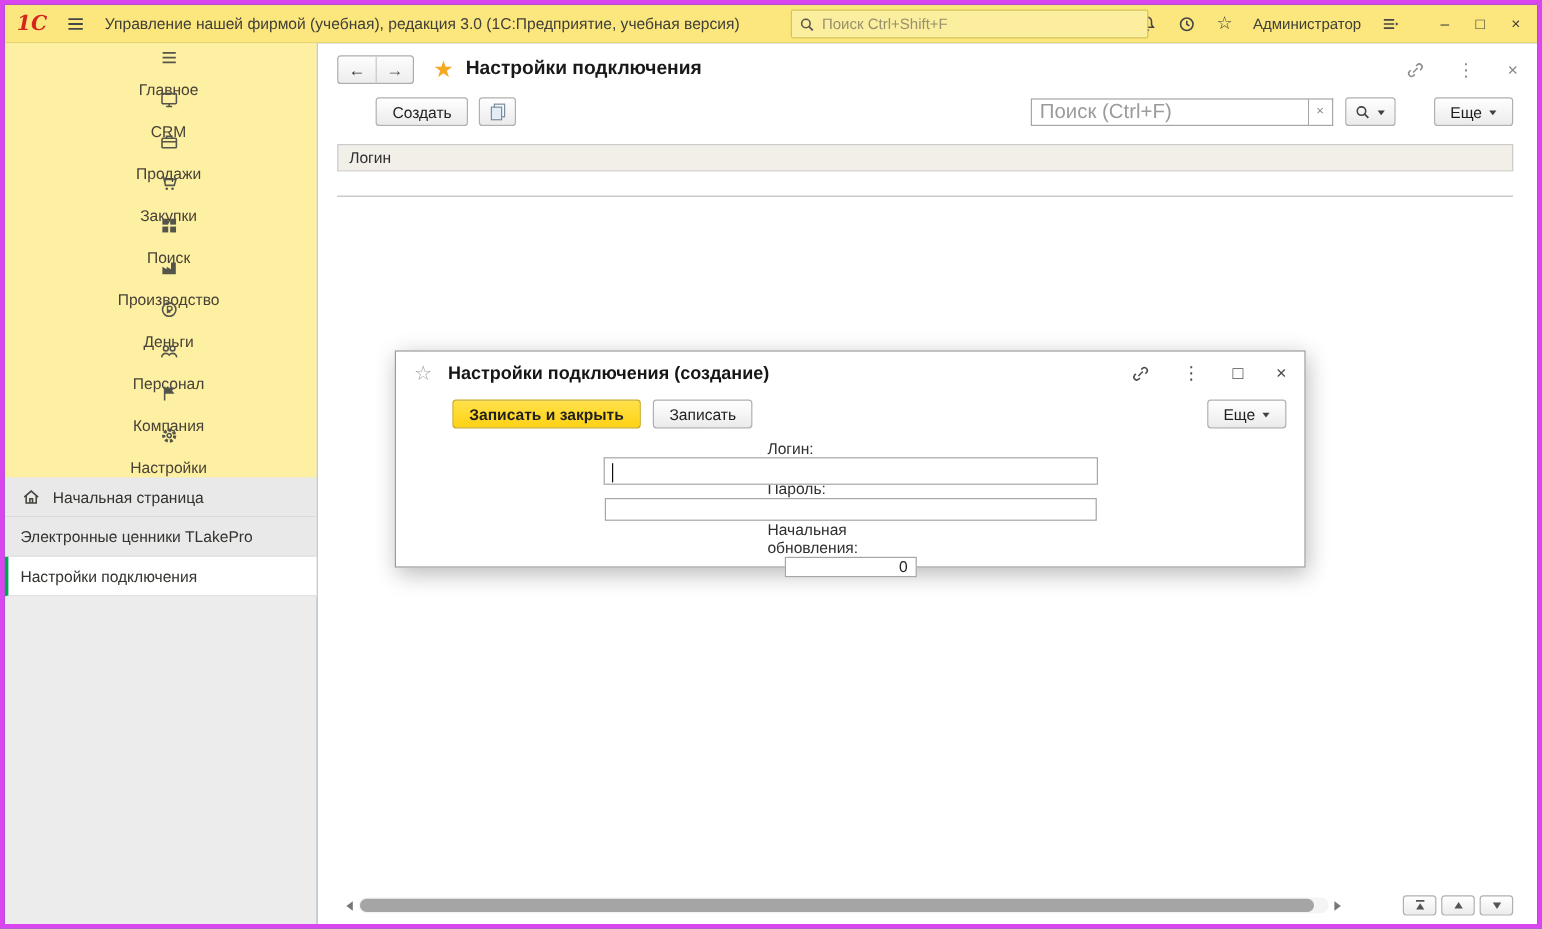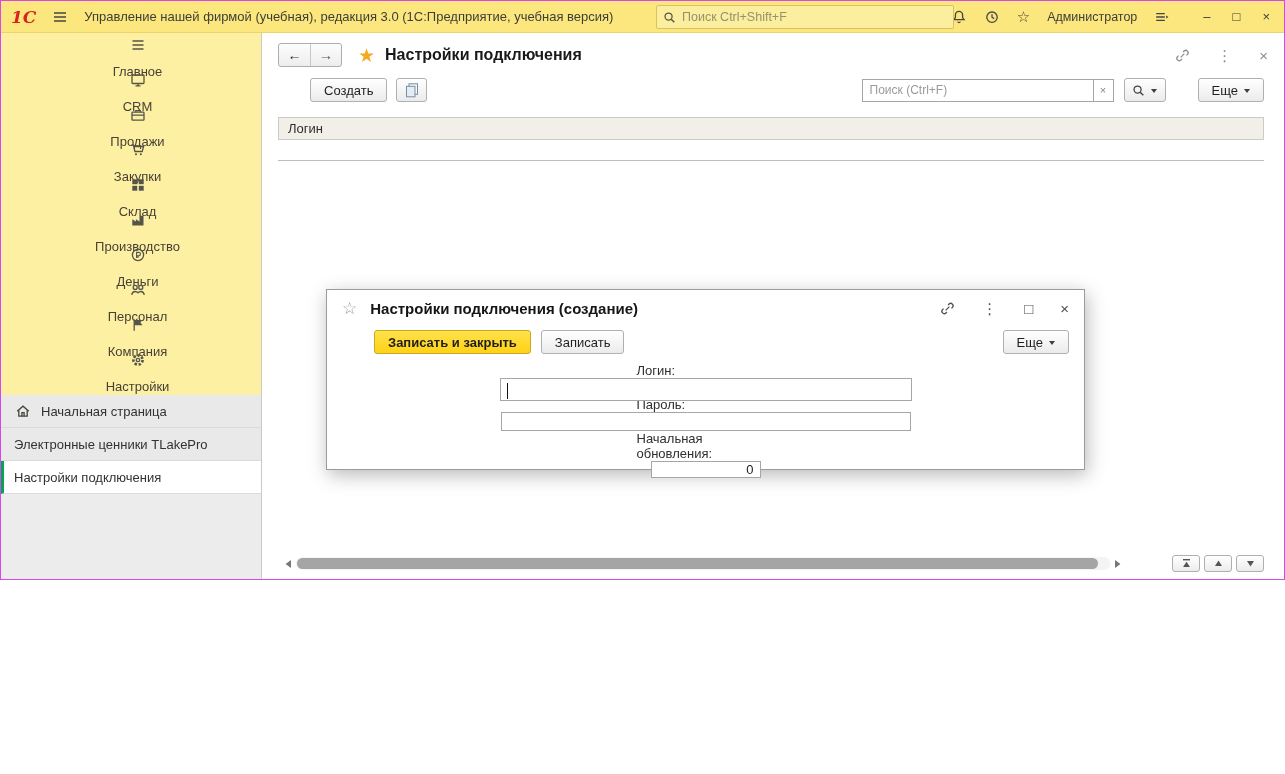--- a/index.html
+++ b/index.html
@@ -1,18 +1,18 @@
 <!DOCTYPE html>
 <html><head>
 <meta charset="utf-8">
 <style>
   * { box-sizing: border-box; margin: 0; padding: 0; }
   html,body { width:1285px; height:774px; }
   body { font-family:"Liberation Sans","DejaVu Sans",sans-serif; font-size:13px; color:#333; background:#fff; }
-  .window { position:relative; width:1285px; height:580px; border:1px solid #d946ef; background:#0c4a6e; overflow:hidden; }
+  .window { position:relative; width:1285px; height:774px; border:4px solid #d946ef; background:#0c4a6e; overflow:hidden; }
 
   
   .topbar { position:absolute; left:0; top:0; right:0; height:32px; background:#fbe77d; display:flex; align-items:center; border-bottom:1px solid #e9d569; }
   .logo { margin-left:10px; font-family:"DejaVu Serif",serif; font-weight:bold; font-style:italic; font-size:17px; color:#d6241f; }
   .burger { margin-left:16px; display:flex; }
   .app-title { margin-left:16px; color:#3f3e37; white-space:nowrap; }
   .gsearch { position:absolute; left:655px; top:4px; width:298px; height:24px; background:#fcee9f; border:1px solid #d8c35c; border-radius:2px; display:flex; align-items:center; padding:0 6px; gap:6px; }
   .gsearch input { flex:1; border:none; background:transparent; outline:none; font-size:12.5px; color:#333; font-family:inherit; }
   .gsearch input::placeholder { color:#97916b; }
   .top-right { margin-left:auto; display:flex; align-items:center; gap:17px; padding-right:14px; }
@@ -35,21 +35,21 @@
   .navgrp { display:flex; border:1px solid #adadad; border-radius:3px; overflow:hidden; background:linear-gradient(#fdfdfd,#ededed); }
   .navbtn { width:31px; height:22px; display:flex; align-items:center; justify-content:center; font-size:14px; color:#2d2d2d; }
   .navbtn.fwd { border-left:1px solid #c7c7c7; color:#555; }
   .mstar { font-size:19px; color:#f6a821; margin:0 10px 0 16px; line-height:1; }
   .mtitle { font-size:16px; font-weight:bold; color:#191919; }
   .mh-right { margin-left:auto; display:flex; align-items:center; gap:27px; color:#8d8d8d; }
   .toolbar { display:flex; align-items:center; padding:1px 20px 7px 16px; }
   .btn { height:24px; display:inline-flex; align-items:center; gap:6px; padding:0 13px; border:1px solid #b0b0b0; border-radius:3px; background:linear-gradient(#ffffff,#ebebeb); font-size:13px; color:#1f1f1f; font-family:inherit; cursor:default;margin-left:32px; }
   .iconbtn { width:31px; padding:0; justify-content:center; margin-left:9px; }
   .tsearch { margin-left:auto; display:flex; align-items:center; }
-  .tsearch input { width:232px; height:23px; border:1px solid #a6a6a6; padding:0 7px; font-size:12px; color:#333; font-family:inherit; outline:none;margin-left:44px; }
+  .tsearch input { width:232px; height:23px; border:1px solid #a6a6a6; padding:0 7px; font-size:17px; color:#333; font-family:inherit; outline:none;margin-left:44px; }
   .tsearch input::placeholder { color:#9b9b9b; }
   .clearbtn { width:20px; height:23px; border:1px solid #a6a6a6; border-left:none; background:#fff; color:#888; font-size:11px; display:flex; align-items:center; justify-content:center; }
   .magbtn { margin-left:10px; width:42px; }
   .caret { width:0; height:0; border:3.5px solid transparent; border-top:4.5px solid #3f3f3f; margin-top:4px; }
   .list { margin:8px 20px 0 16px; }
   .lheader { height:23px; background:#f2efe9; border:1px solid #cbcbcb; display:flex; align-items:center; padding:0 9px; color:#2e2e2e; }
   .lrow { height:21px; border-bottom:1px solid #bdbdbd; background:#fff; }
 
   .hscroll { position:absolute; left:20px; right:160px; bottom:8px; height:15px; display:flex; align-items:center; gap:2px; }
   .sarrow { width:12px; height:12px; display:flex; align-items:center; justify-content:center; }
@@ -174,21 +174,21 @@
         <span class="sicon">
             <svg width="16" height="16" viewBox="0 0 16 16">
               <g fill="#55544a">
                 <rect x="2.3" y="2.3" width="4.9" height="4.9"></rect>
                 <rect x="8.8" y="2.3" width="4.9" height="4.9"></rect>
                 <rect x="2.3" y="8.8" width="4.9" height="4.9"></rect>
                 <rect x="8.8" y="8.8" width="4.9" height="4.9"></rect>
               </g>
             </svg>
           </span>
-        <span>Склад</span>
+        <span>Поиск</span>
       </div>
       <div class="side-item">
         <span class="sicon">
             <svg width="16" height="16" viewBox="0 0 16 16">
               <path d="M2.3 13.5V7.2l3.6 2.2V7.2l3.6 2.2V3.8h4v9.7z" fill="#55544a"></path>
             </svg>
           </span>
         <span>Производство</span>
       </div>
       <div class="side-item">

